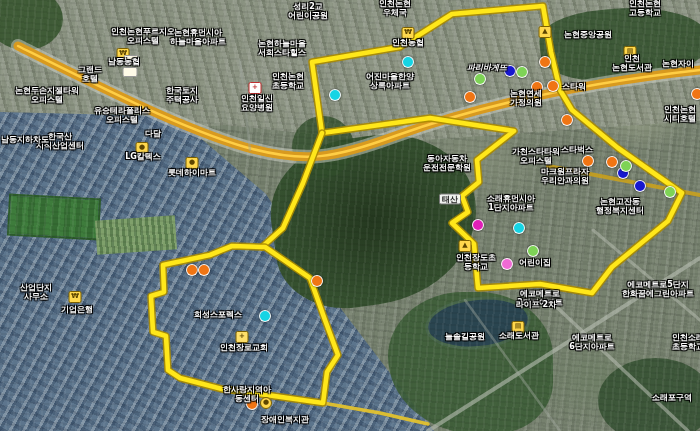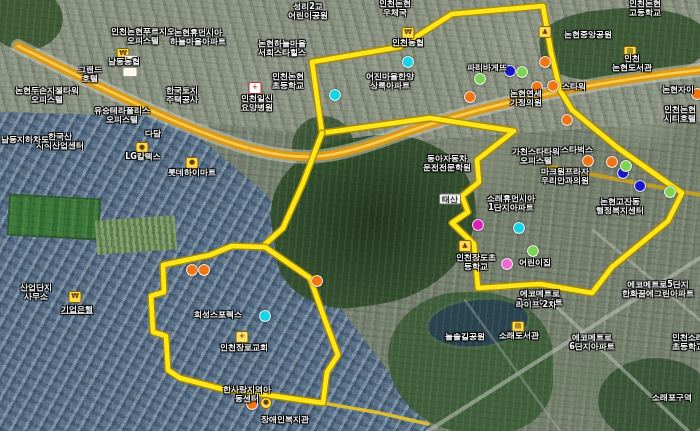--- a/index.html
+++ b/index.html
@@ -176,21 +176,21 @@
       <div class="map-label" style="left: 143px; top: 157px;">
         <div>LG칼텍스</div>
       </div>
       <div class="map-label" style="left: 192px; top: 173px;">
         <div>롯데하이마트</div>
       </div>
       <div class="map-label" style="left: 36px; top: 292px;">
         <div>산업단지</div>
         <div>사무소</div>
       </div>
-      <div class="map-label" style="left: 77px; top: 310px; text-decoration: underline;">
+      <div class="map-label" style="left: 77px; top: 310px;">
         <div>기업은행</div>
       </div>
       <div class="map-label" style="left: 308px; top: 11px;">
         <div>성리2교</div>
         <div>어린이공원</div>
       </div>
       <div class="map-label" style="left: 395px; top: 8px;">
         <div>인천논현</div>
         <div>우체국</div>
       </div>
@@ -243,42 +243,42 @@
         <div>스타벅스</div>
       </div>
       <div class="map-label" style="left: 565px; top: 176px;">
         <div>마크원프라자</div>
         <div>우리안과의원</div>
       </div>
       <div class="map-label" style="left: 620px; top: 206px;">
         <div>논현고잔동</div>
         <div>행정복지센터</div>
       </div>
-      <div class="map-label" style="left: 487px; top: 68px;">
+      <div class="map-label" style="left: 487px; top: 68px; font-style: italic;">
         <div>파리바게뜨</div>
       </div>
       <div class="map-label" style="left: 526px; top: 98px;">
         <div>논현연세</div>
         <div>가정의원</div>
       </div>
       <div class="map-label" style="left: 574px; top: 87px;">
         <div>스타워</div>
       </div>
       <div class="map-label" style="left: 588px; top: 35px;">
         <div>논현중앙공원</div>
       </div>
       <div class="map-label" style="left: 632px; top: 63px;">
         <div>인천</div>
         <div>논현도서관</div>
       </div>
       <div class="map-label" style="left: 645px; top: 8px;">
         <div>인천논현</div>
         <div>고등학교</div>
       </div>
-      <div class="map-label" style="left: 678px; top: 64px; margin-top: 26px;">
+      <div class="map-label" style="left: 678px; top: 64px;">
         <div>논현자이</div>
       </div>
       <div class="map-label" style="left: 680px; top: 114px;">
         <div>인천논현</div>
         <div>시티호텔</div>
       </div>
       <div class="map-label" style="left: 658px; top: 289px;">
         <div>에코메트로5단지</div>
         <div>한화꿈에그린아파트</div>
       </div>

